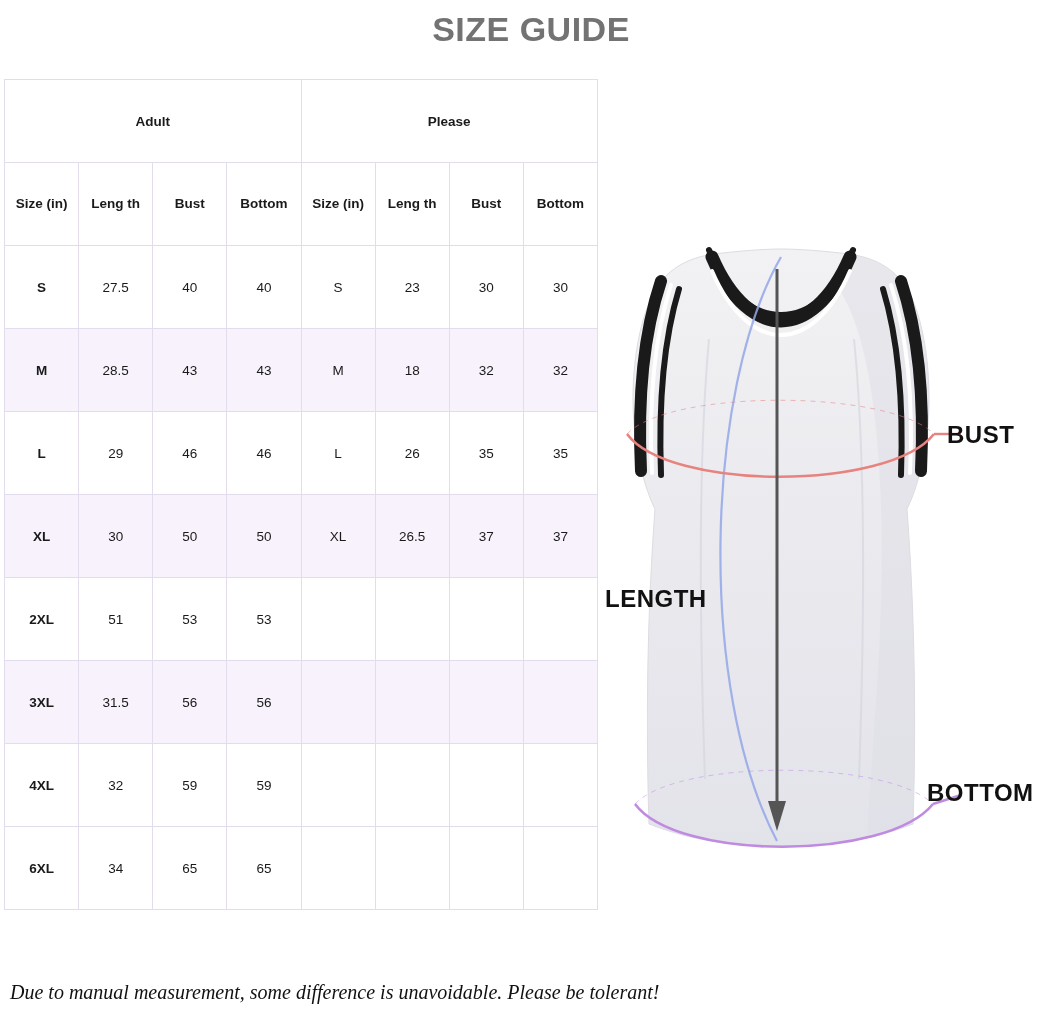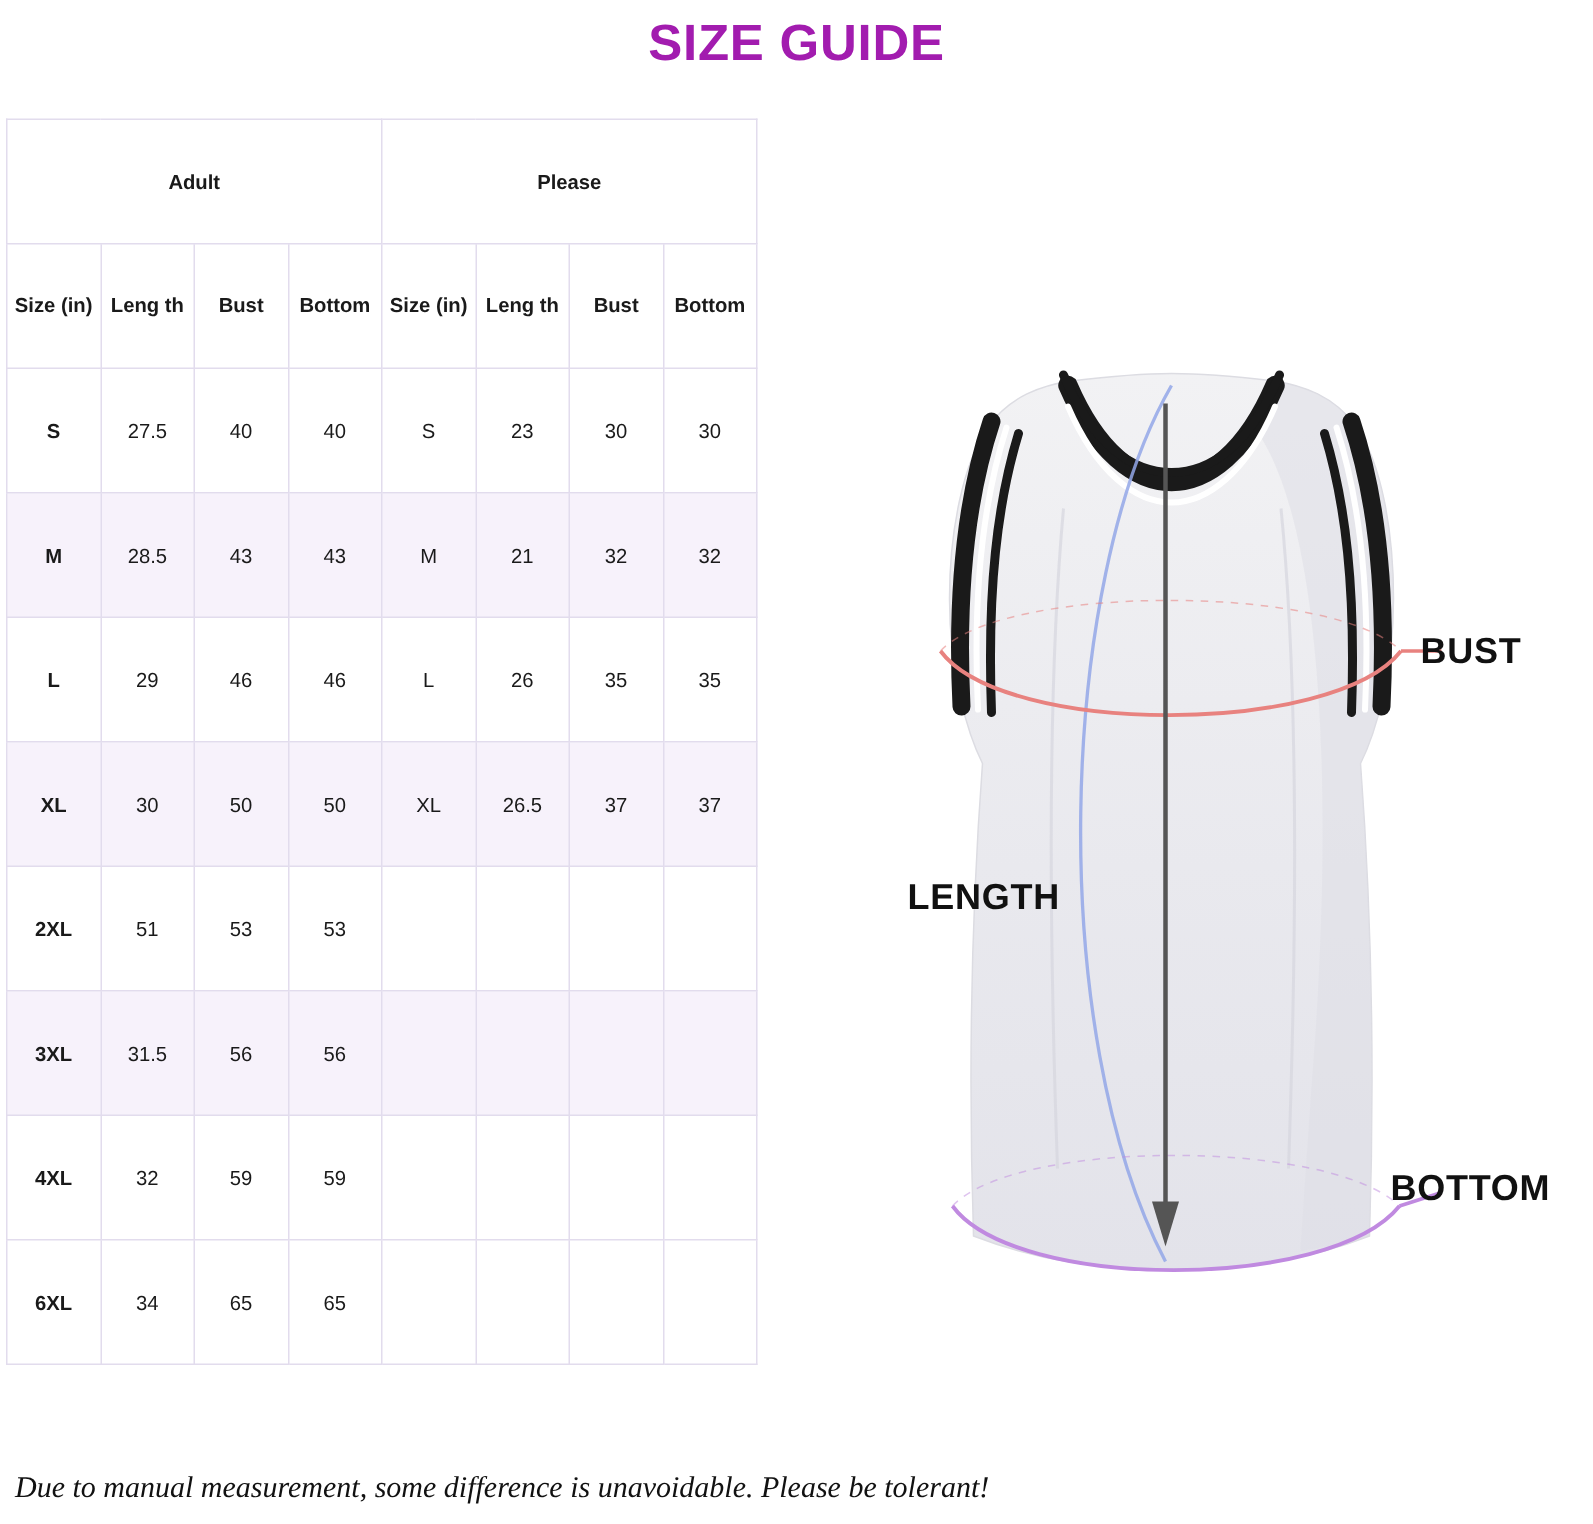--- a/index.html
+++ b/index.html
@@ -15,36 +15,36 @@
     position: relative;
     overflow: hidden;
   }
   .page-title {
     text-align: center;
     font-size: 34px;
     font-weight: bold;
     letter-spacing: 0.5px;
     margin: 6px 0 0 0;
     padding-top: 4px;
-    color: #a21caf;
+    color: #737373;
   }
   .content {
     display: flex;
     flex-direction: row;
     align-items: flex-start;
     padding: 0;
   }
   .table-wrap {
     width: 505px;
     margin-left: 4px;
     margin-top: 30px;
   }
   table.size-table {
     border-collapse: collapse;
-    width: 501px;
+    width: 594px;
     table-layout: fixed;
   }
   table.size-table td, table.size-table th {
     border: 1px solid #e2dced;
     text-align: center;
     vertical-align: middle;
     font-size: 13.5px;
     color: #1a1a1a;
     padding: 0;
     height: 82px;
@@ -136,21 +136,21 @@
           <td>23</td>
           <td>30</td>
           <td>30</td>
         </tr>
         <tr class="row-alt">
           <td class="size-cell">M</td>
           <td>28.5</td>
           <td>43</td>
           <td>43</td>
           <td>M</td>
-          <td>21</td>
+          <td>18</td>
           <td>32</td>
           <td>32</td>
         </tr>
         <tr class="row-plain">
           <td class="size-cell">L</td>
           <td>29</td>
           <td>46</td>
           <td>46</td>
           <td>L</td>
           <td>26</td>

